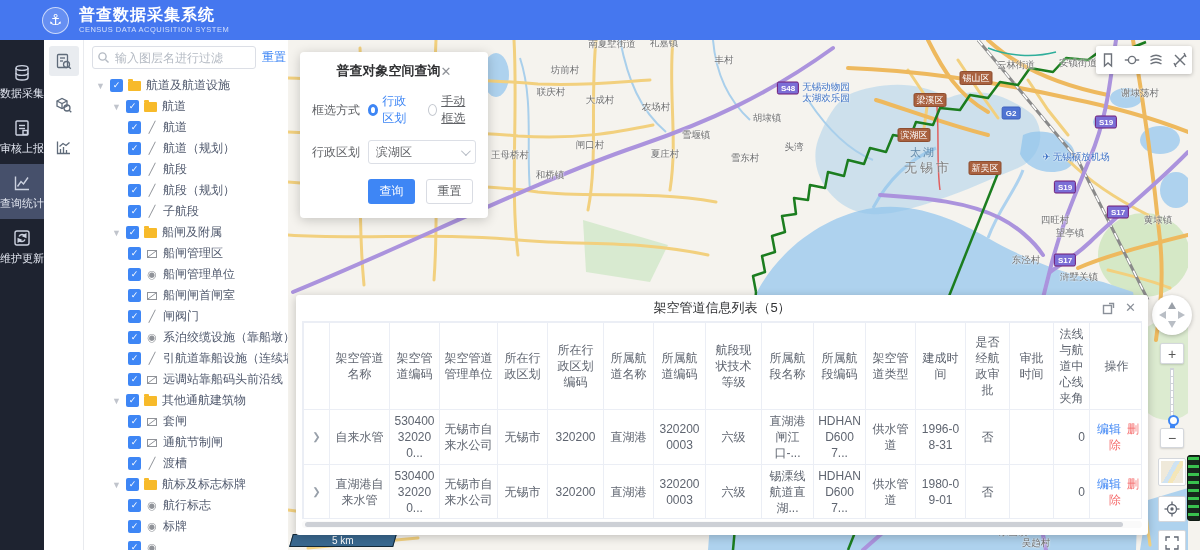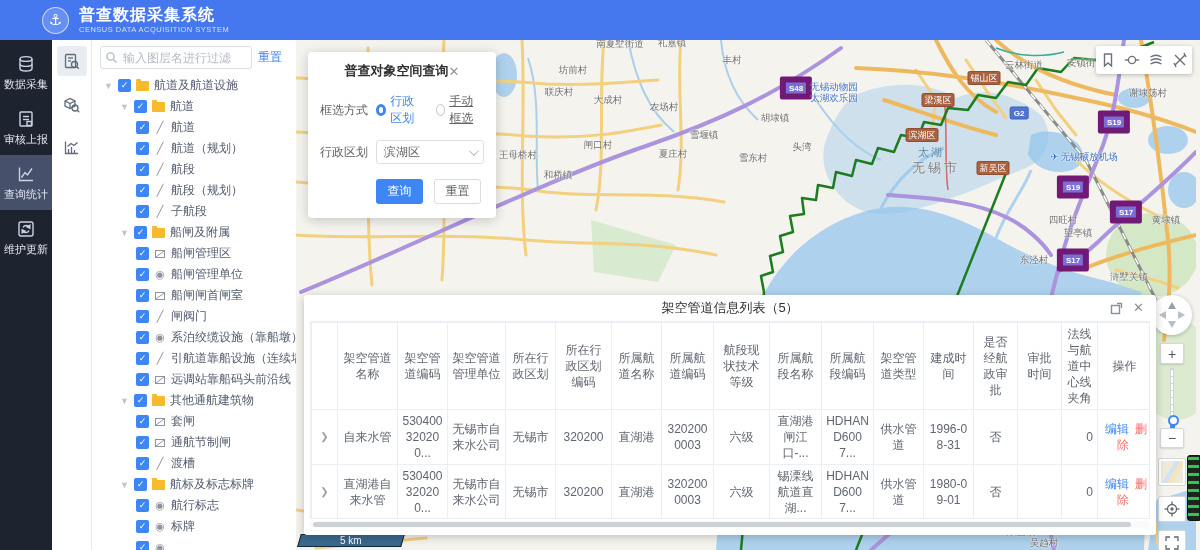--- a/index.html
+++ b/index.html
@@ -8,33 +8,33 @@
   .header{height:40px;background:#4577ef;display:flex;align-items:center;padding:0 14px;position:relative;z-index:40;}
   .logo{width:27px;height:27px;border-radius:50%;background:rgba(255,255,255,.18);border:1px solid rgba(255,255,255,.65);color:#fff;display:flex;align-items:center;justify-content:center;font-size:15px;margin:0 10px 0 28px;}
   .titles{display:flex;flex-direction:column;line-height:1.1;}
   .title-cn{color:#fff;font-size:16px;font-weight:bold;letter-spacing:1px;}
   .title-en{color:rgba(255,255,255,.75);font-size:7.5px;letter-spacing:.5px;margin-top:2px;}
   .hnav{margin-left:auto;display:flex;align-items:center;gap:44px;color:#fff;font-size:13px;}
   .hnav .navitem{cursor:pointer;}
   .dots{font-size:15px;font-weight:bold;letter-spacing:1px;cursor:pointer;margin-right:6px;}
   
   .app{display:flex;height:510px;}
-  .sidebar{width:52px;background:#1e2330;flex:none;padding-top:5px;}
+  .sidebar{width:44px;background:#1e2330;flex:none;padding-top:14px;}
   .sb-item{height:55px;display:flex;flex-direction:column;align-items:center;justify-content:center;gap:3px;cursor:pointer;}
   .sb-item.active{background:#46506b;}
   .sb-item span{font-size:11px;color:#e2e6f0;}
   .sb-item svg{stroke:#ccd2e0;fill:none;stroke-width:1.4;}
   .rail{width:40px;background:#fff;border-right:1px solid #e8eaee;flex:none;display:flex;flex-direction:column;align-items:center;padding-top:6px;gap:13px;}
   .rail-btn{width:30px;height:30px;border-radius:3px;display:flex;align-items:center;justify-content:center;cursor:pointer;}
   .rail-btn.active{background:#e9ecf0;}
   .rail-btn svg{stroke:#5f6b7a;fill:none;stroke-width:1.3;}
   
   .layers{width:204px;background:#fff;flex:none;padding:6px 0 0 8px;}
   .searchrow{display:flex;align-items:center;gap:6px;}
-  .searchbox{position:relative;width:152px;}
+  .searchbox{position:relative;width:164px;}
   .searchbox input{width:100%;height:23px;border:1px solid #dcdfe6;border-radius:3px;font-size:12px;padding:0 4px 0 22px;color:#555;outline:none;}
   .searchbox input::placeholder{color:#b4bac3;}
   .searchbox svg{position:absolute;left:5px;top:5px;stroke:#b4bac3;fill:none;stroke-width:1.4;}
   .reset-link{font-size:12px;color:#3e86f5;cursor:pointer;}
   .tree{margin-top:6px;font-size:12px;color:#515a6e;}
   .trow{height:21px;display:flex;align-items:center;gap:5px;white-space:nowrap;cursor:default;}
   .caret{color:#c0c4cc;font-size:9px;width:9px;cursor:pointer;}
   .cb{width:13px;height:13px;background:#3e86f5;border-radius:2px;color:#fff;font-size:9px;line-height:13px;text-align:center;flex:none;cursor:pointer;}
   .ic-folder{width:13px;height:10px;background:#f7ba2a;border-radius:1px;position:relative;flex:none;}
   .ic-folder:before{content:"";position:absolute;top:-2px;left:0;width:5px;height:2px;background:#f7ba2a;border-radius:1px 1px 0 0;}
@@ -44,21 +44,21 @@
   
   .map{flex:1;position:relative;overflow:hidden;background:#f5f3ee;}
   .map svg.base{position:absolute;left:0;top:0;}
   .mlabel{position:absolute;transform:translate(-50%,-50%);white-space:pre;pointer-events:none;}
   .town{font-size:9.5px;color:#6e6e6e;text-shadow:0 0 2px #fff,0 0 2px #fff;}
   .city{font-size:13px;color:#7d7d7d;letter-spacing:3px;text-shadow:0 0 2px #fff;}
   .waterlab{font-size:11px;color:#5f87a8;letter-spacing:2px;}
   .poi{font-size:9.5px;color:#3a6fc4;text-align:center;line-height:1.2;text-shadow:0 0 2px #fff,0 0 2px #fff;}
   .dbadge{font-size:9px;color:#fff;background:#a9613f;border:1px solid #8d4e31;border-radius:2px;padding:0 2px;line-height:12px;}
   .rbadge{font-size:8px;color:#fff;border-radius:2px;padding:0 3px;line-height:11px;font-weight:bold;}
-  .rbadge.s{background:#7b6ed6;border:6px solid #701a75;}
+  .rbadge.s{background:#7b6ed6;border:1px solid #701a75;}
   .rbadge.g{background:#4f74d2;border:1px solid #3c60bd;}
   
   .map-toolbar{position:absolute;top:6px;right:8px;width:96px;height:28px;background:#fff;border-radius:2px;box-shadow:0 1px 4px rgba(0,0,0,.25);display:flex;align-items:center;justify-content:space-around;z-index:12;}
   .map-toolbar svg{stroke:#6d727a;fill:none;stroke-width:1.4;cursor:pointer;}
   
   .dialog{position:absolute;left:12px;top:12px;width:188px;background:#fff;border-radius:4px;box-shadow:0 2px 12px rgba(0,0,0,.2);z-index:20;padding:10px 12px 14px;}
   .dlg-head{display:flex;justify-content:center;align-items:center;font-size:13px;font-weight:bold;color:#303133;}
   .dlg-close{color:#909399;font-size:13px;cursor:pointer;font-weight:normal;}
   .frow{display:flex;align-items:center;margin-top:13px;font-size:12px;color:#606266;}
   .flabel{width:56px;flex:none;position:relative;}
@@ -430,21 +430,21 @@
         <div class="mlabel town" style="left: 457px; top: 118px;">雪东村</div>
         <div class="mlabel town" style="left: 479px; top: 78px;">胡埭镇</div>
         <div class="mlabel town" style="left: 506px; top: 107px;">头湾</div>
         <div class="mlabel town" style="left: 728px; top: 25px;">云林街道</div>
         <div class="mlabel town" style="left: 790px; top: 23px;">安镇街道</div>
         <div class="mlabel town" style="left: 852px; top: 53px;">谢埭荡村</div>
         <div class="mlabel town" style="left: 767px; top: 180px;">四旺村</div>
         <div class="mlabel town" style="left: 782px; top: 193px;">望亭镇</div>
         <div class="mlabel town" style="left: 738px; top: 220px;">东泾村</div>
         <div class="mlabel town" style="left: 870px; top: 180px;">黄埭镇</div>
-        <div class="mlabel town" style="left: 833px; top: 237px;">浒墅关镇</div>
+        <div class="mlabel town" style="left: 791px; top: 237px;">浒墅关镇</div>
         <div class="mlabel town" style="left: 725px; top: 492px;">东山镇</div>
         <div class="mlabel town" style="left: 748px; top: 503px;">吴趋村</div>
         <div class="mlabel dbadge" style="left: 688px; top: 38px;">锡山区</div>
         <div class="mlabel dbadge" style="left: 642px; top: 60px;">梁溪区</div>
         <div class="mlabel dbadge" style="left: 626px; top: 95px;">滨湖区</div>
         <div class="mlabel dbadge" style="left: 697px; top: 128px;">新吴区</div>
         <div class="mlabel rbadge s" style="left: 500px; top: 48px;">S48</div>
         <div class="mlabel rbadge g" style="left: 723px; top: 73px;">G2</div>
         <div class="mlabel rbadge s" style="left: 818px; top: 82px;">S19</div>
         <div class="mlabel rbadge s" style="left: 777px; top: 147px;">S19</div>

